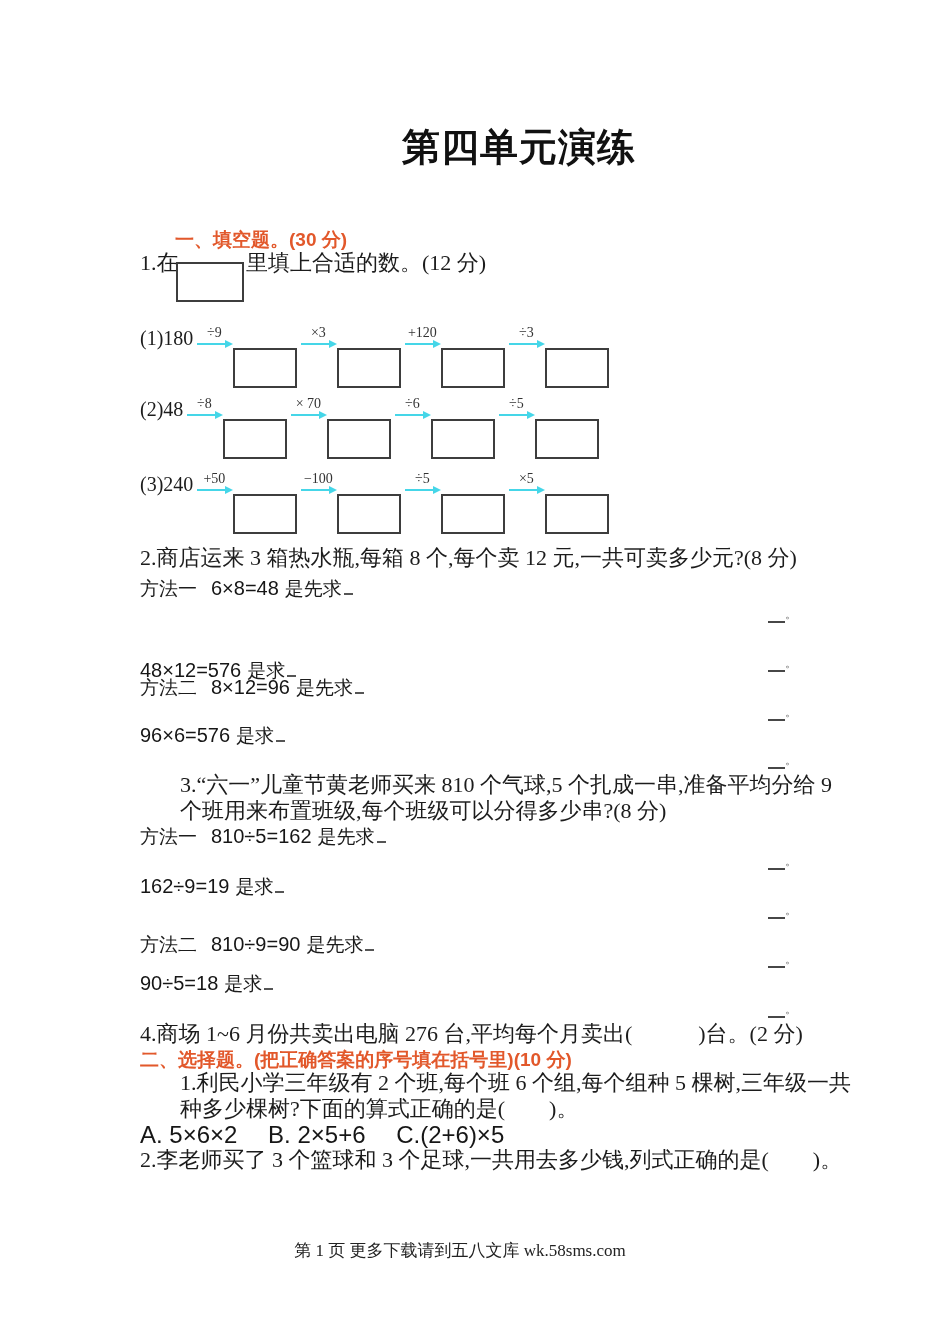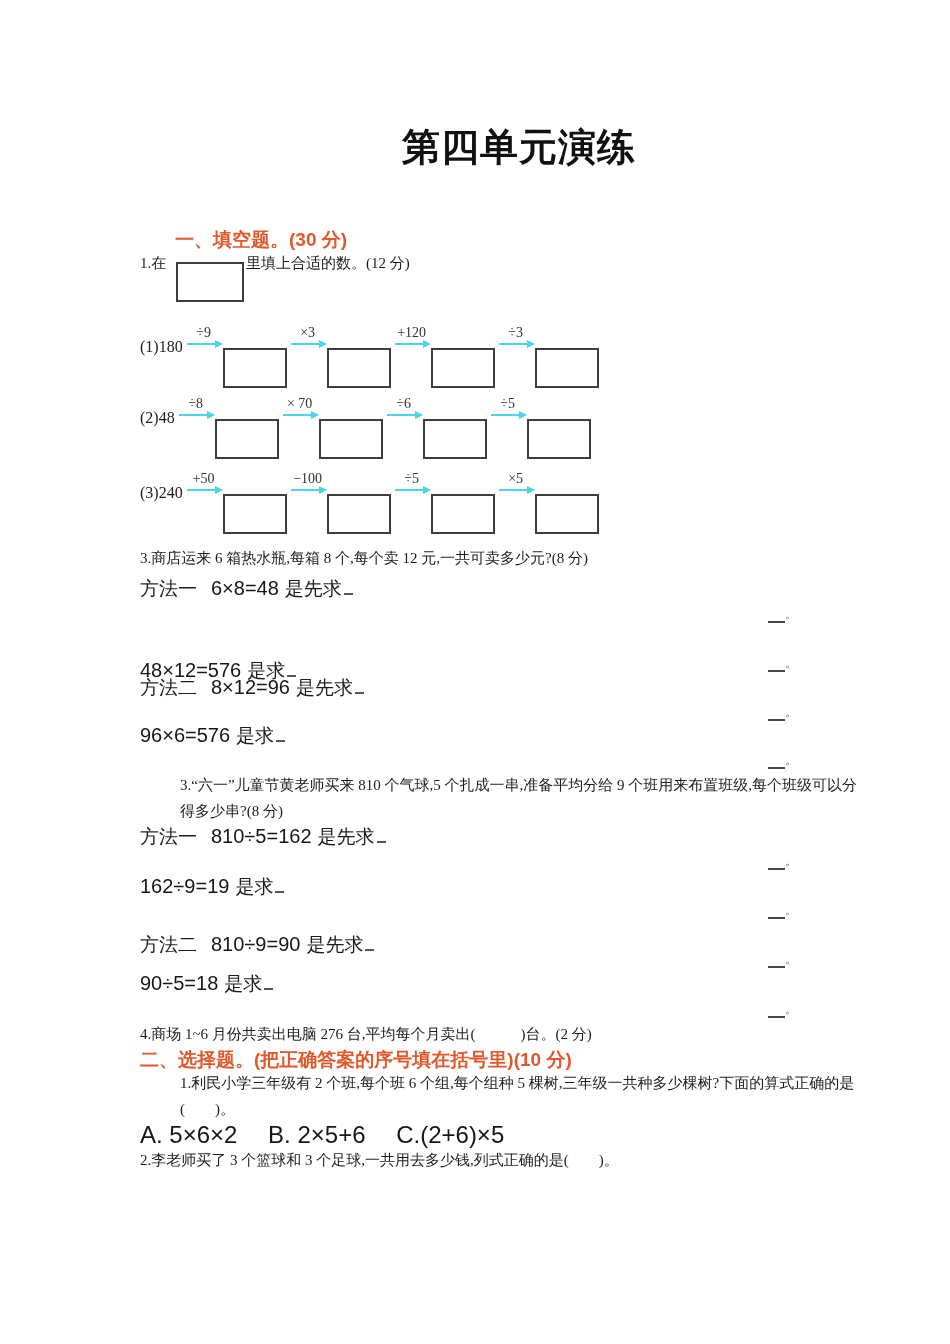--- a/index.html
+++ b/index.html
@@ -27,33 +27,33 @@
   .score-blank{
     display:inline-block;width:62px;height:16px;
     border-bottom:2px solid #2a2a2a;
   }
 
   .h-orange{
     font-family:"Liberation Sans","DejaVu Sans",sans-serif;
     font-weight:bold;font-size:19px;color:#e2582b;
     white-space:pre;
   }
-  .qtext{font-size:15px;line-height:26px;}
+  .qtext{font-size:22px;line-height:26px;}
   .w{width:678px;margin-left:40px;}
 
   .q1box{
     position:absolute;left:176px;top:262px;
     width:68px;height:40px;box-sizing:border-box;
     border:2px solid #3d3d3d;background:#fff;
   }
 
   
   .chain{position:absolute;left:140px;display:flex;align-items:flex-start;}
   .chain-start{
-    font-size:16px;line-height:20px;margin-top:12px;white-space:pre;
+    font-size:20px;line-height:20px;margin-top:3px;white-space:pre;
   }
   .step{display:flex;align-items:flex-start;margin-left:2px;}
   .arrow-block{
     display:flex;flex-direction:column;align-items:center;
     min-width:34px;padding:0 2px;
   }
   .op{
     font-size:14px;line-height:15px;color:#333;white-space:pre;
     font-family:"Liberation Serif","DejaVu Serif",serif;
   }
@@ -206,21 +206,21 @@
     </div>
     <div class="step">
       <div class="arrow-block">
         <span class="op">×5</span>
         <span class="arrow-line"></span>
       </div>
       <div class="abox"></div>
     </div>
   </div>
 
-  <div class="abs qtext" style="left:140px;top:545px;">3.商店运来 6 箱热水瓶,每箱 8 个,每个卖 12 元,一共可卖多少元?(8 分)</div>
+  <div class="abs qtext" style="left:140px;top:545px;">2.商店运来 3 箱热水瓶,每箱 8 个,每个卖 12 元,一共可卖多少元?(8 分)</div>
 
   <div class="mline" style="top:576px;"><span class="mprefix">方法一</span><span class="eq">6×8=48</span><span class="msuffix">是先求</span><span class="mini-u"></span></div>
   <div class="ans-blank" style="top:609px;"><span class="u"></span><span class="dot">。</span></div>
 
   <div class="mline" style="top:658px;"><span class="eq">48×12=576</span><span class="msuffix">是求</span><span class="mini-u"></span></div>
   <div class="ans-blank" style="top:658px;"><span class="u"></span><span class="dot">。</span></div>
 
   <div class="mline" style="top:675px;"><span class="mprefix">方法二</span><span class="eq">8×12=96</span><span class="msuffix">是先求</span><span class="mini-u"></span></div>
   <div class="ans-blank" style="top:707px;"><span class="u"></span><span class="dot">。</span></div>
 
@@ -241,14 +241,15 @@
   <div class="mline" style="top:971px;"><span class="eq">90÷5=18</span><span class="msuffix">是求</span><span class="mini-u"></span></div>
   <div class="ans-blank" style="top:1004px;"><span class="u"></span><span class="dot">。</span></div>
 
   <div class="abs qtext" style="left:140px;top:1021px;">4.商场 1~6 月份共卖出电脑 276 台,平均每个月卖出(　　　)台。(2 分)</div>
 
   <div class="abs h-orange" style="left:140px;top:1047px;">二、选择题。(把正确答案的序号填在括号里)(10 分)</div>
   <div class="abs qtext w" style="left:140px;top:1070px;">1.利民小学三年级有 2 个班,每个班 6 个组,每个组种 5 棵树,三年级一共种多少棵树?下面的算式正确的是(　　)。</div>
   <div class="abs opts" style="left:140px;top:1119px;">A. 5×6×2　 B. 2×5+6　 C.(2+6)×5</div>
   <div class="abs qtext" style="left:140px;top:1147px;">2.李老师买了 3 个篮球和 3 个足球,一共用去多少钱,列式正确的是(　　)。</div>
 
+  <div class="footer">第 1 页 更多下载请到五八文库 wk.58sms.com</div>
 
 </div>
 
 </body></html>

